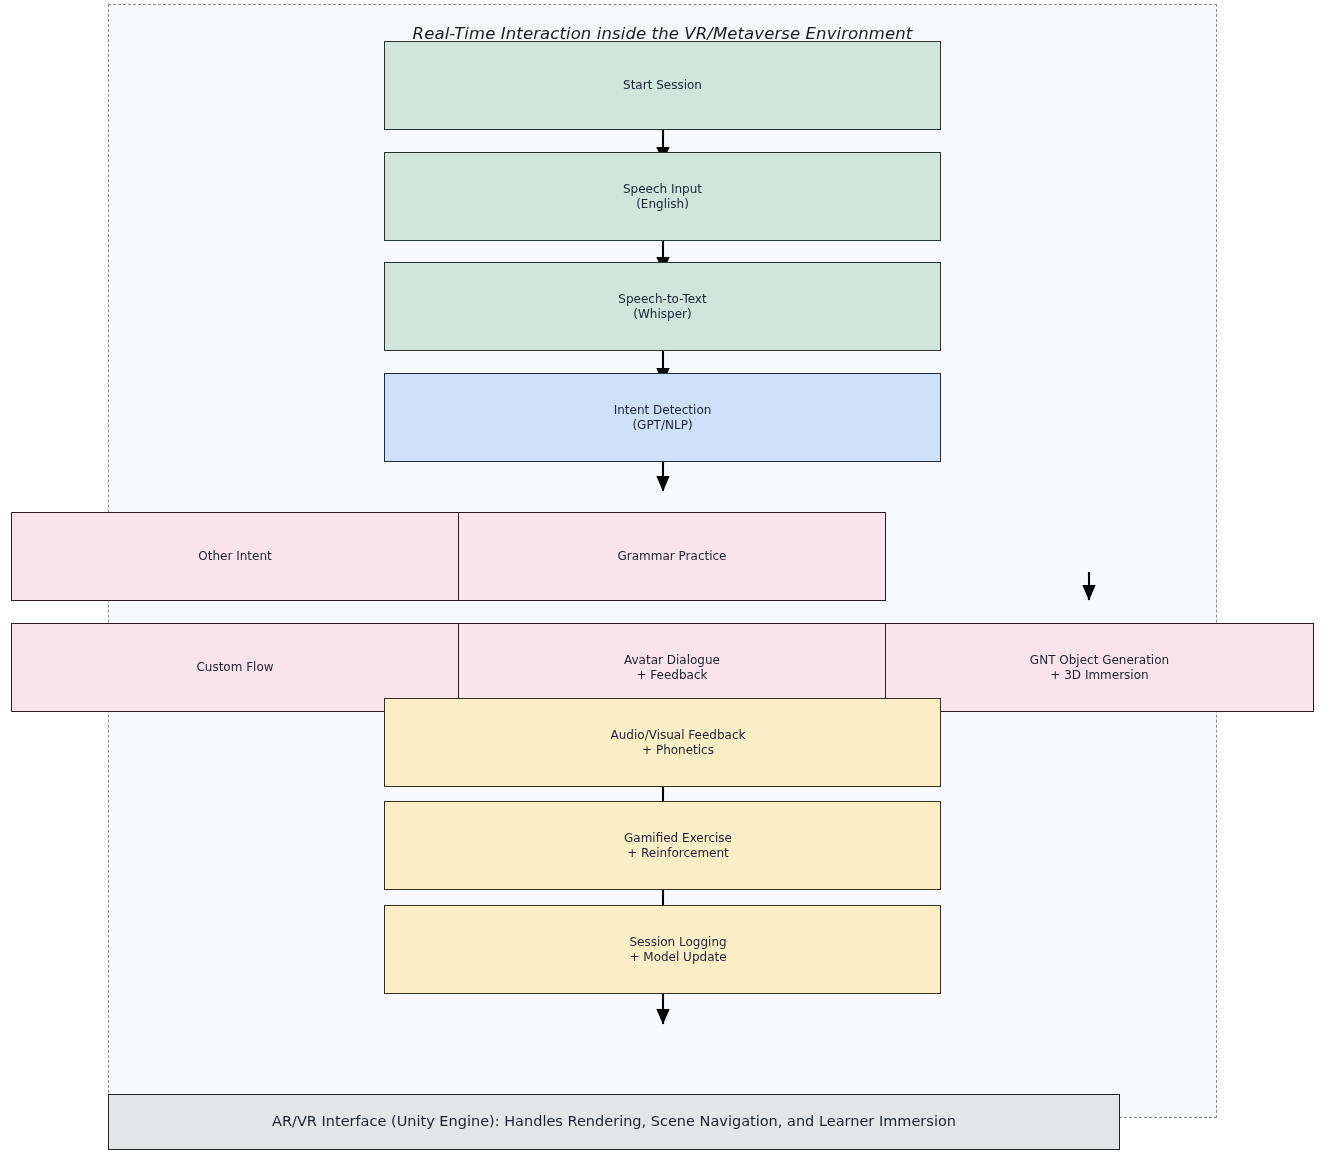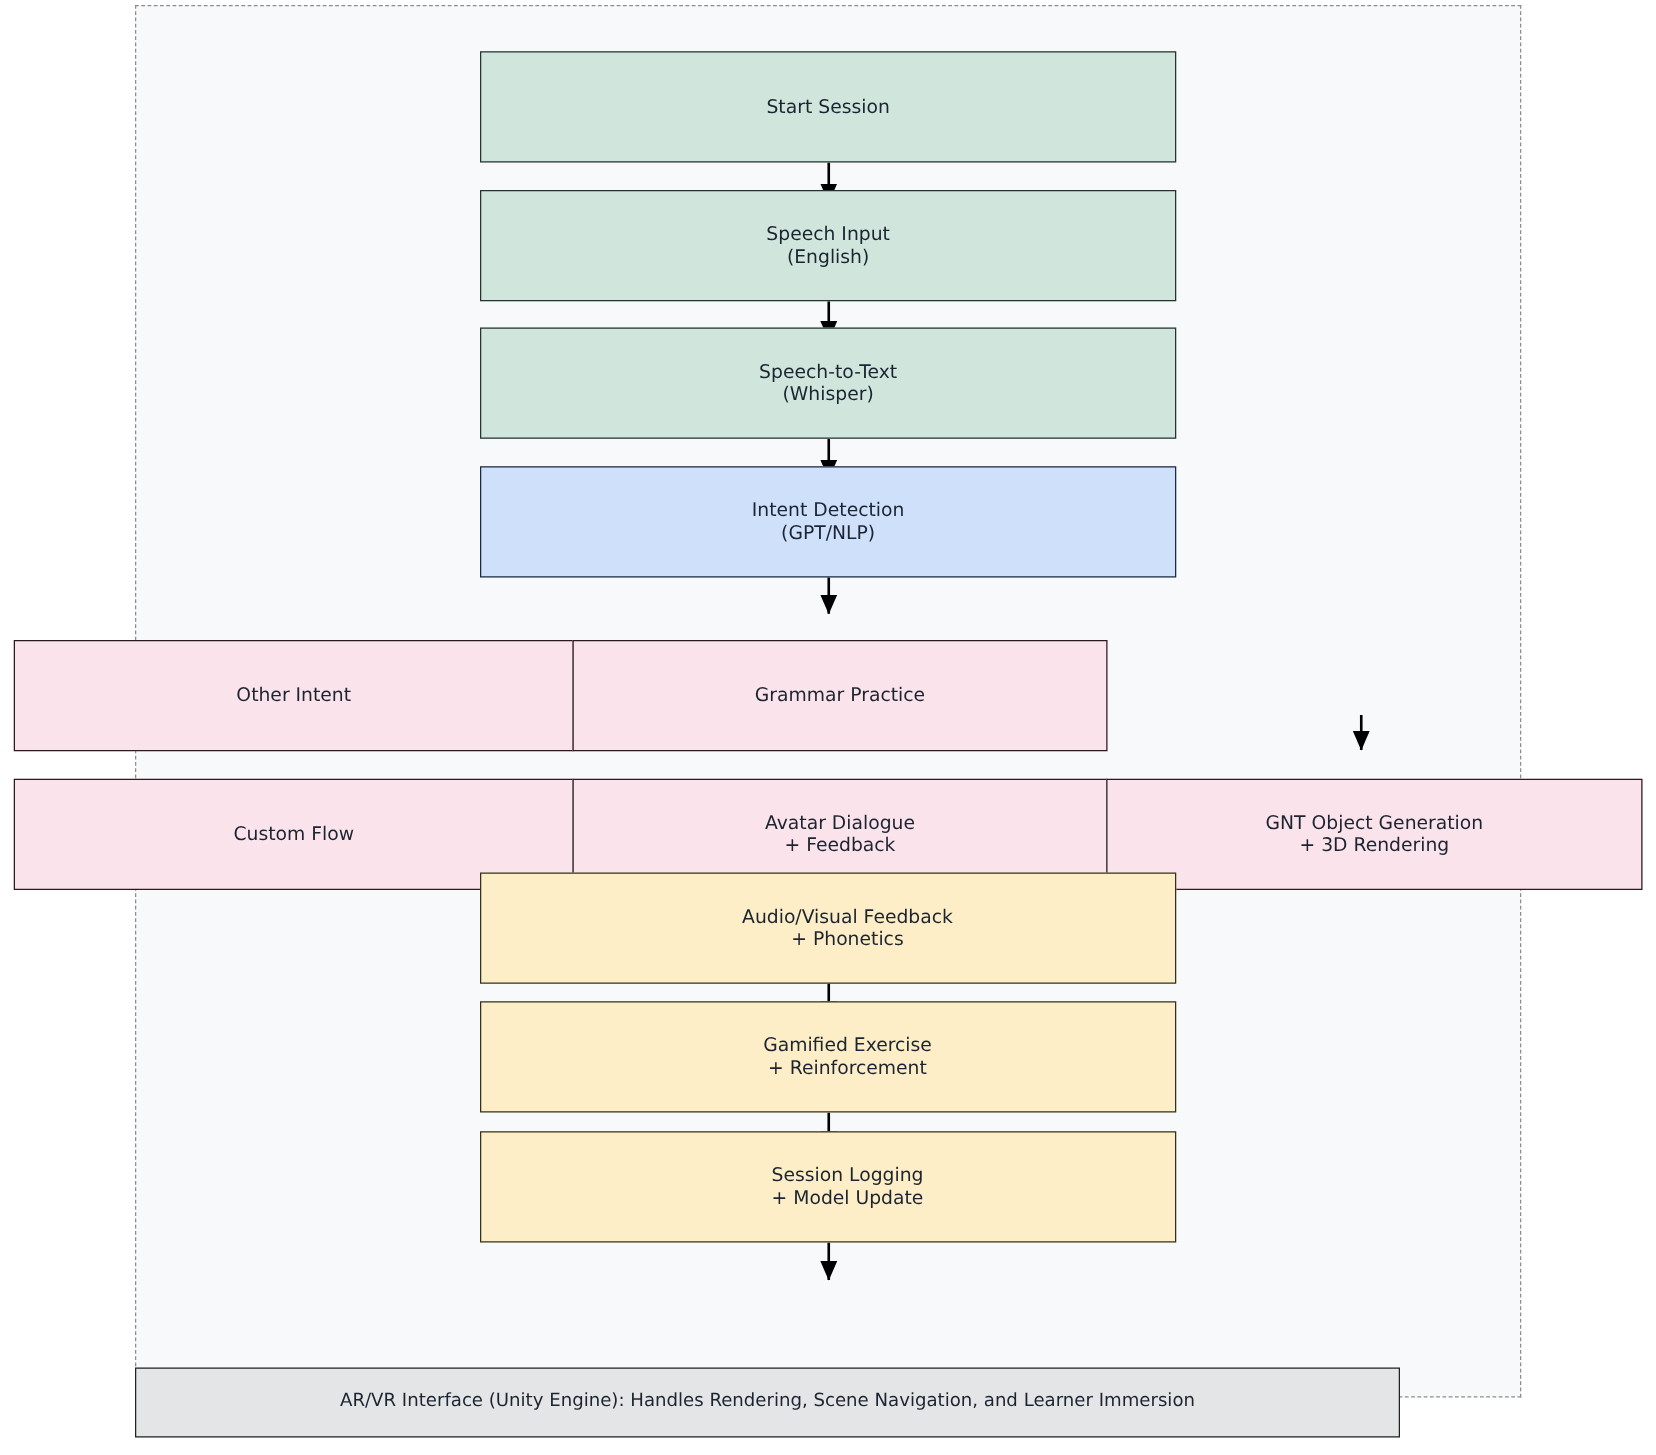--- a/index.html
+++ b/index.html
@@ -42,21 +42,21 @@
     pointer-events: none;
   }
   .node {
     position: absolute;
     box-sizing: border-box;
     border: 1.6px solid #1d2b2b;
     display: flex;
     align-items: center;
     justify-content: center;
     text-align: center;
-    font-size: 15px;
+    font-size: 12px;
     line-height: 1.18;
     color: #1b2430;
     z-index: 4;
   }
   .node .lbl { display: block; }
   .node .lbl .l2 { display: block; }
 
   .green  { background: #d0e6dd; border-color: #26332f; }
   .blue   { background: #cfe0fb; border-color: #1d2b40; }
   .pink   { background: #fbe3eb; border-color: #2b1b21; margin-top: 36px; }
@@ -71,20 +71,21 @@
     z-index: 3;
     pointer-events: none;
   }
 </style>
 </head>
 <body>
 
 <div id="canvas">
 
   <div class="subgraph"></div>
+  <div class="subgraph-title">Real-Time Interaction inside the VR/Metaverse Environment</div>
 
   <svg class="edges" viewBox="0 0 1325 1164">
     <defs>
       <marker id="ah" markerWidth="9" markerHeight="9" refX="7.2" refY="3.2" orient="auto" markerUnits="strokeWidth">
         <path d="M0,0 L7.4,3.2 L0,6.4 z" fill="#000000"></path>
       </marker>
     </defs>
     <g stroke="#000000" stroke-width="2.1" fill="none" marker-end="url(#ah)">
       <line x1="663" y1="130" x2="663" y2="162"></line>
       <line x1="663" y1="241" x2="663" y2="272"></line>
@@ -151,21 +152,21 @@
   <div class="node pink" style="left:458px; top:587px; width:428px; height:89px;">
     <span class="lbl">
       <span>Avatar Dialogue</span>
       <span class="l2">+ Feedback</span>
     </span>
   </div>
 
   <div class="node pink" style="left:885px; top:587px; width:429px; height:89px;">
     <span class="lbl">
       <span>GNT Object Generation</span>
-      <span class="l2">+ 3D Rendering</span>
+      <span class="l2">+ 3D Immersion</span>
     </span>
   </div>
 
   <div class="node yellow" style="left:384px; top:698px; width:557px; height:89px;">
     <span class="lbl">
       <span>Audio/Visual Feedback</span>
       <span class="l2">+ Phonetics</span>
     </span>
   </div>
 

